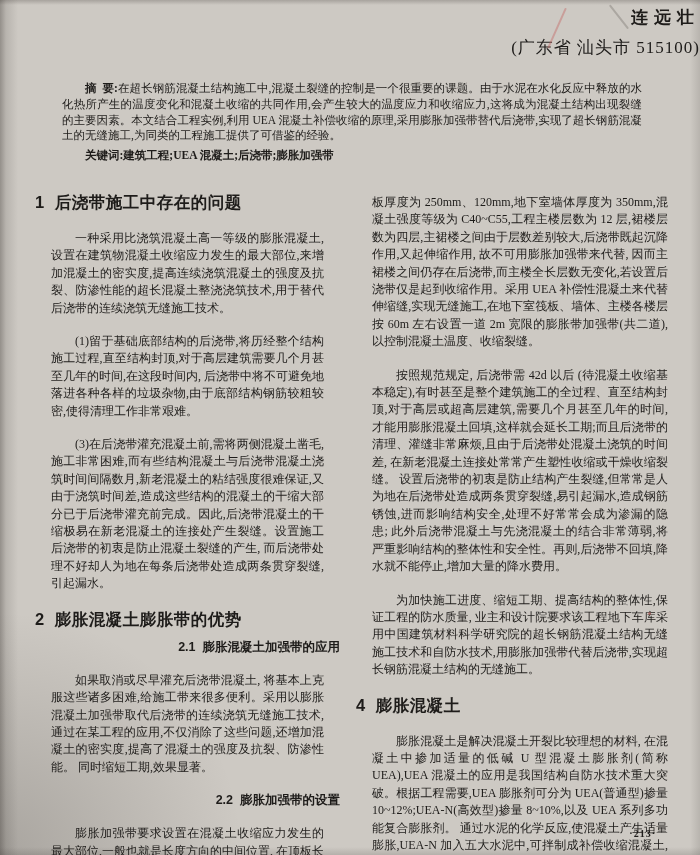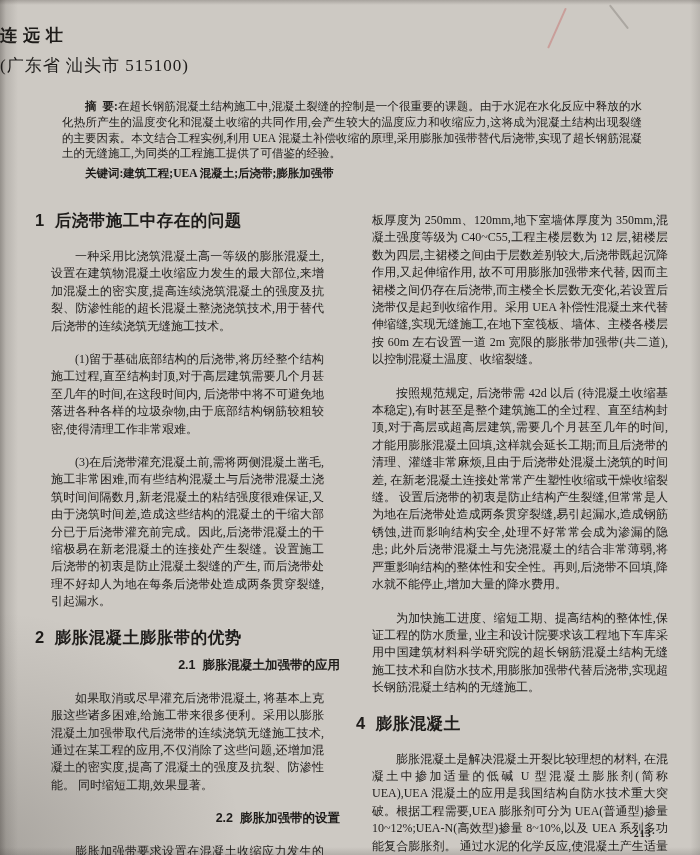--- a/index.html
+++ b/index.html
@@ -12,21 +12,21 @@
     background:
       radial-gradient(circle at 0% 100%, rgba(40,36,32,0.22), rgba(0,0,0,0) 22%),
       linear-gradient(90deg, rgba(55,50,46,0.38) 0px, rgba(55,50,46,0.14) 6px, rgba(0,0,0,0) 18px),
       linear-gradient(270deg, rgba(55,50,46,0.14) 0px, rgba(0,0,0,0) 10px),
       linear-gradient(180deg, rgba(70,65,60,0.28) 0px, rgba(0,0,0,0) 5px),
       linear-gradient(0deg, rgba(70,65,60,0.18) 0px, rgba(0,0,0,0) 8px),
       #cdc9c3;
     font-family:"Liberation Serif","DejaVu Serif",serif;
   }
   
-  .hdr{padding-top:24px;text-align:left;}
+  .hdr{padding-top:6px;text-align:right;}
   .author{
     font-size:17px;font-weight:bold;letter-spacing:6px;
     font-family:"Liberation Serif","DejaVu Serif",serif;
   }
   .affil{font-size:17px;margin-top:7px;letter-spacing:1px;}
   
   .abs-wrap{margin:22px 58px 0 62px;}
   .abs-p{
     font-size:11.5px;line-height:15.8px;text-align:justify;
     text-indent:2em;margin:0;

